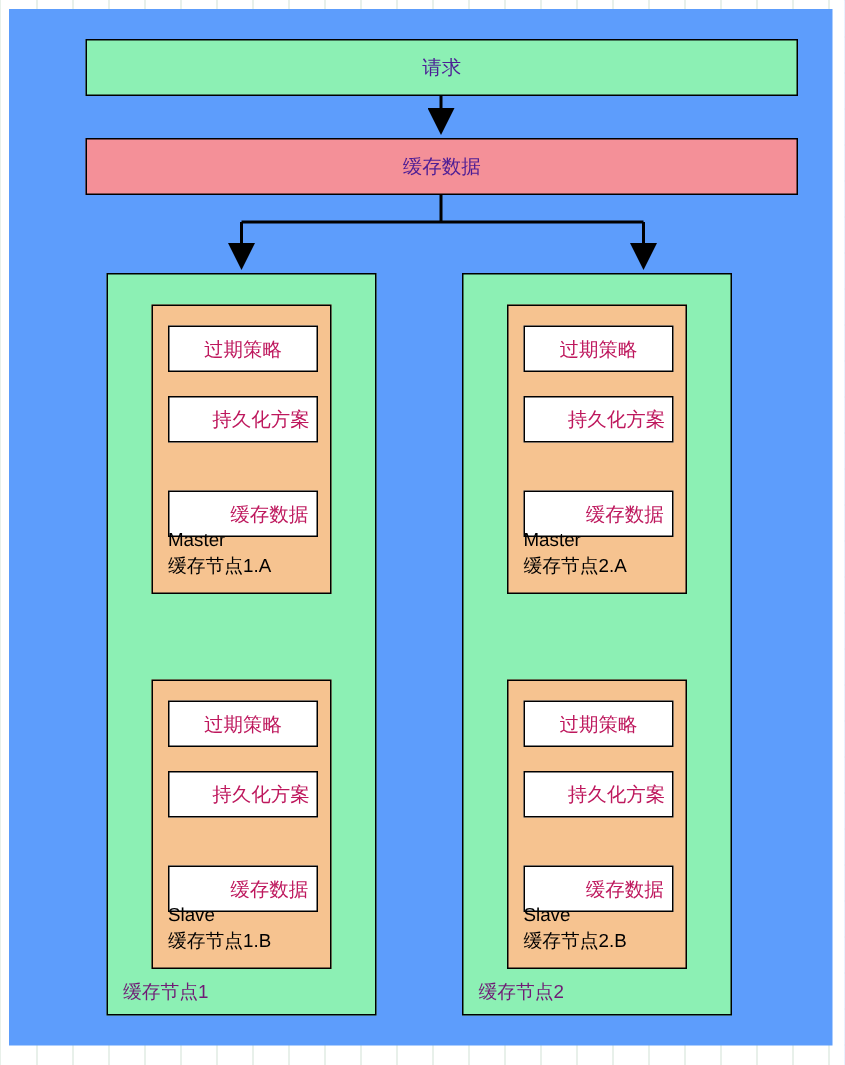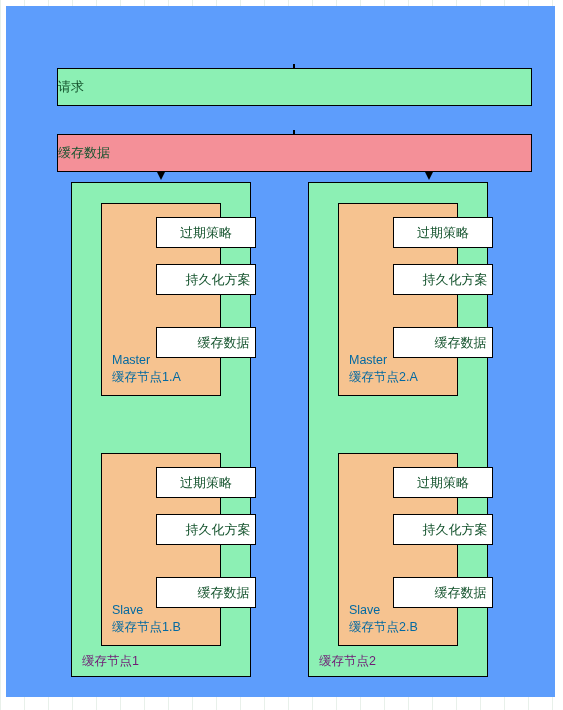--- a/index.html
+++ b/index.html
@@ -27,24 +27,24 @@
     height: 691px;
     background: #5d9dfc;
     box-sizing: border-box;
   }
   .box {
     position: absolute;
     box-sizing: border-box;
     border: 1px solid #000000;
     display: flex;
     align-items: center;
+    justify-content: center;
     font-size: 13px;
-    color: #14532d;
+    color: #4c1d95;
     line-height: 1.2;
-    margin-top: 42px;
   }
   .req-box {
     left: 57px;
     top: 26px;
     width: 475px;
     height: 38px;
     background: #8cf0b4;
   }
   .proxy-box {
     left: 57px;
@@ -84,32 +84,31 @@
     left: 10px;
     width: 100px;
     height: 31px;
     box-sizing: border-box;
     border: 1px solid #000000;
     background: #ffffff;
     display: flex;
     align-items: center;
     justify-content: center;
     font-size: 13px;
-    color: #14532d;
-    margin-left: 44px;
+    color: #be185d;
   }
   .item-0 { top: 13px; }
   .item-1 { top: 60px; padding-left: 24px; }
   .item-2 { top: 123px; padding-left: 35px; }
   .role-label {
     position: absolute;
     left: 10px;
     top: 148px;
     font-size: 12.5px;
-    color: #0369a1;
+    color: #000000;
     line-height: 1.35;
     white-space: nowrap;
   }
   svg.arrows {
     position: absolute;
     left: 0;
     top: 0;
     width: 563px;
     height: 710px;
     pointer-events: none;

